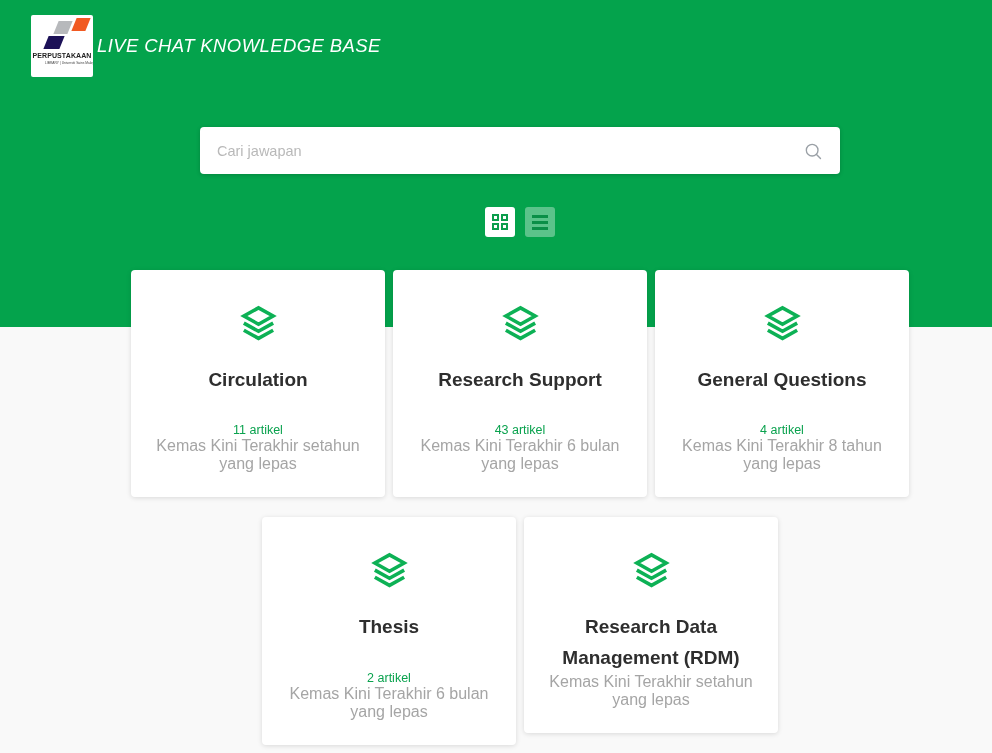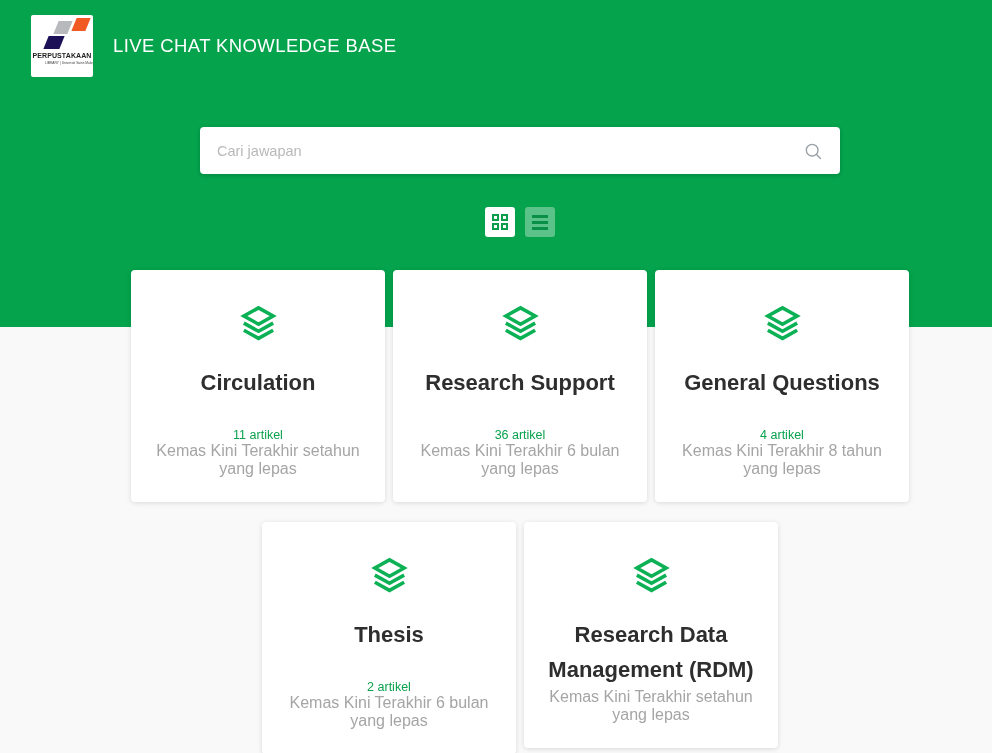--- a/index.html
+++ b/index.html
@@ -29,21 +29,21 @@
     font-size:7px; font-weight:bold; color:#222; letter-spacing:0.1px;
   }
   .lg-sub {
     position:absolute; top:46px; left:0; width:100%; text-align:center;
     font-size:6px; color:#444; white-space:nowrap;
     transform:scale(0.55); transform-origin:50% 0;
   }
 
   .app-title {
     color:#fff; font-size:18.5px; font-weight:400;
-    margin-left:20px; letter-spacing:0.4px;
+    margin-left:4px; letter-spacing:0.4px;font-style:italic;
   }
 
   
   .search-wrap {
     width:640px; height:47px; margin:50px auto 0; transform:translateX(24px);
     background:#fff; border-radius:4px;
     display:flex; align-items:center; padding:4px 17px;
     box-shadow:0 1px 4px rgba(0,0,0,0.18);
   }
   .search-input {
@@ -72,21 +72,21 @@
     transform:translateX(24px);
   }
   .row1 { margin-top:-57px; }
   .row2 { margin-top:20px; padding-bottom:50px; }
   .card {
     width:254px; background:#fff; border-radius:4px;
     box-shadow:0 1px 5px rgba(0,0,0,0.13);
     text-align:center; padding:34px 16px 24px; cursor:pointer;
   }
   .card svg { display:block; margin:0 auto; }
-  .card-title   { margin-top:24px; font-size:22px; font-weight:bold; color:#2e2e2e; line-height:1.6; }
+  .card-title   { margin-top:24px; font-size:19px; font-weight:bold; color:#2e2e2e; line-height:1.6; }
   .card-count   { margin-top:28px; font-size:12.5px; color:#0aa24e; }
   .card-updated {  font-size:16px;  color:#a5a5a5; }
 </style>
 </head>
 <body>
 
 <div class="page">
 
   <div class="hero">
 
@@ -144,21 +144,21 @@
       <div class="card-updated">Kemas Kini Terakhir setahun yang lepas</div>
     </div>
 
     <div class="card">
       <svg width="37" height="37" viewBox="0 0 24 24" fill="none" stroke="#0db155" stroke-width="2.3" stroke-linejoin="miter">
         <polygon points="12 2.5 21.5 7.8 12 13.1 2.5 7.8"></polygon>
         <polyline points="2.5 12.4 12 17.7 21.5 12.4"></polyline>
         <polyline points="2.5 17 12 22.3 21.5 17"></polyline>
       </svg>
       <div class="card-title">Research Support</div>
-      <div class="card-count">36 artikel</div>
+      <div class="card-count">43 artikel</div>
       <div class="card-updated">Kemas Kini Terakhir 6 bulan yang lepas</div>
     </div>
 
     <div class="card">
       <svg width="37" height="37" viewBox="0 0 24 24" fill="none" stroke="#0db155" stroke-width="2.3" stroke-linejoin="miter">
         <polygon points="12 2.5 21.5 7.8 12 13.1 2.5 7.8"></polygon>
         <polyline points="2.5 12.4 12 17.7 21.5 12.4"></polyline>
         <polyline points="2.5 17 12 22.3 21.5 17"></polyline>
       </svg>
       <div class="card-title">General Questions</div>

